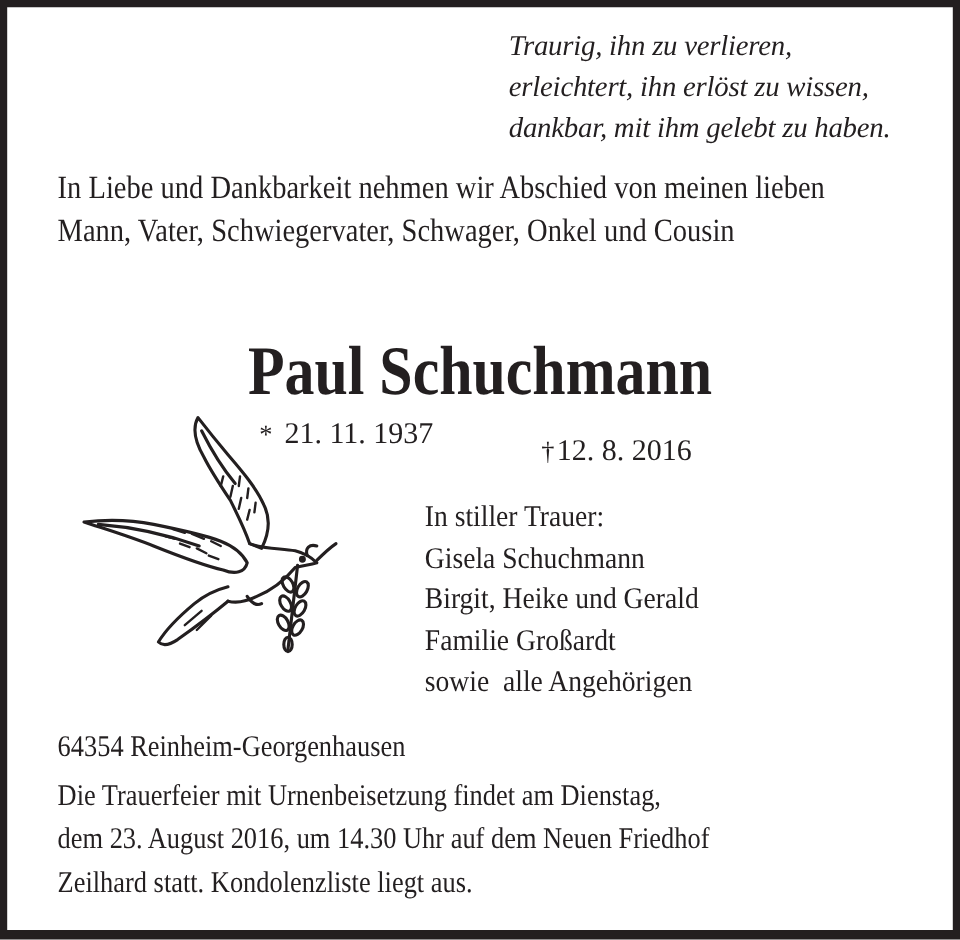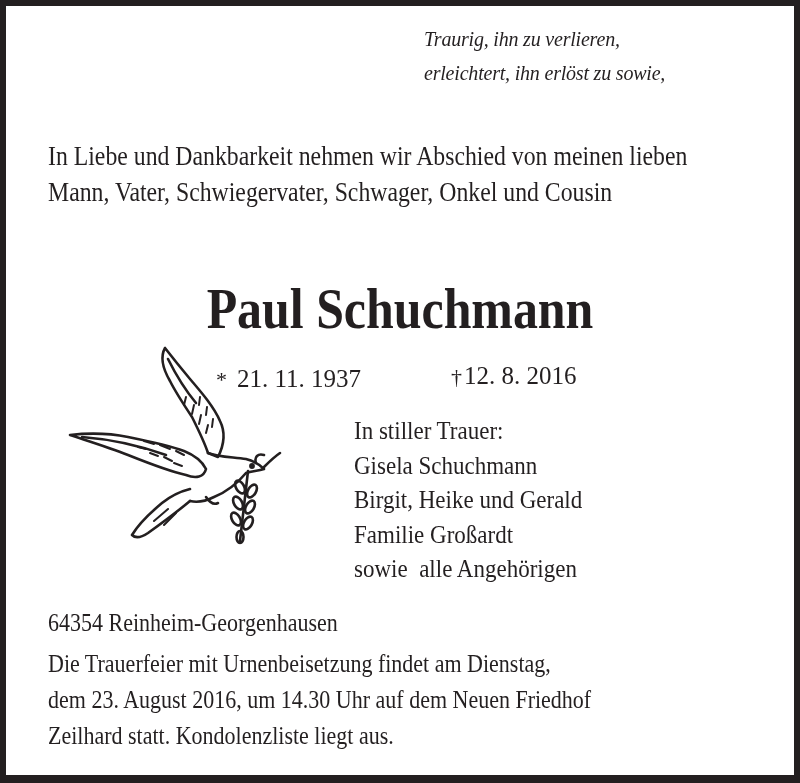--- a/index.html
+++ b/index.html
@@ -10,34 +10,34 @@
     box-sizing: border-box;
     border: 6px solid #231f20;
     border-bottom-width: 8px;
     background: #ffffff;
   }
   .serif { font-family: "Liberation Serif", "DejaVu Serif", serif; color: #231f20; }
   .abs { position: absolute; white-space: nowrap; }
 
   .poem {
     left: 424px; top: 22px;
-    font-style: italic; font-size: 20px; line-height: 34px;
+    font-style: italic; font-size: 24px; line-height: 34px;
     letter-spacing: -0.2px;
   }
   .intro {
     left: 48px; top: 138px;
     font-size: 27px; line-height: 36px;
     transform: scaleX(0.88); transform-origin: left top;
   }
   .name {
     left: 0; width: 800px; top: 274px; text-align: center;
     font-size: 58px; font-weight: bold; line-height: 70px;
     transform: scaleX(0.86); transform-origin: center top;
   }
-  .born { left: 216px; top: 344px; font-size: 25px; line-height: 36px; margin-top: 17px; }
+  .born { left: 216px; top: 344px; font-size: 25px; line-height: 36px; }
   .died { left: 451px; top: 344px; font-size: 25px; line-height: 36px; margin-top: 14px; }
   .sym { font-size: 22px; margin-right: 10px; }
   .sym.cross { margin-right: 2px; }
 
   .dove { left: 68px; top: 345px; width: 215px; height: 200px; }
 
   .mourners {
     left: 354px; top: 414px;
     font-size: 25px; line-height: 34.5px;
     transform: scaleX(0.92); transform-origin: left top;
@@ -55,21 +55,22 @@
     transform: scaleX(0.88); transform-origin: left top;
   }
 </style>
 </head>
 <body>
 
 <div class="frame"></div>
 
 <div class="abs serif poem">
   <div>Traurig, ihn zu verlieren,</div>
-  <div>erleichtert, ihn erlöst zu sowie,</div>
+  <div>erleichtert, ihn erlöst zu wissen,</div>
+  <div>dankbar, mit ihm gelebt zu haben.</div>
 </div>
 
 <div class="abs serif intro">
   <div>In Liebe und Dankbarkeit nehmen wir Abschied von meinen lieben</div>
   <div>Mann, Vater, Schwiegervater, Schwager, Onkel und Cousin</div>
 </div>
 
 <div class="abs serif name">Paul Schuchmann</div>
 
 <div class="abs serif born">

